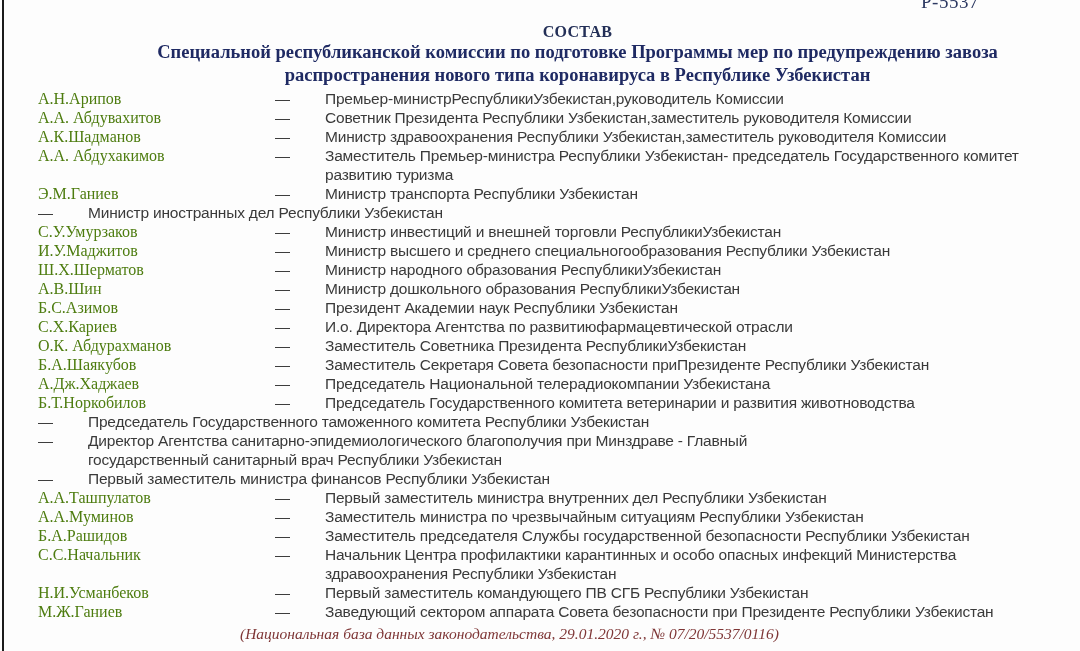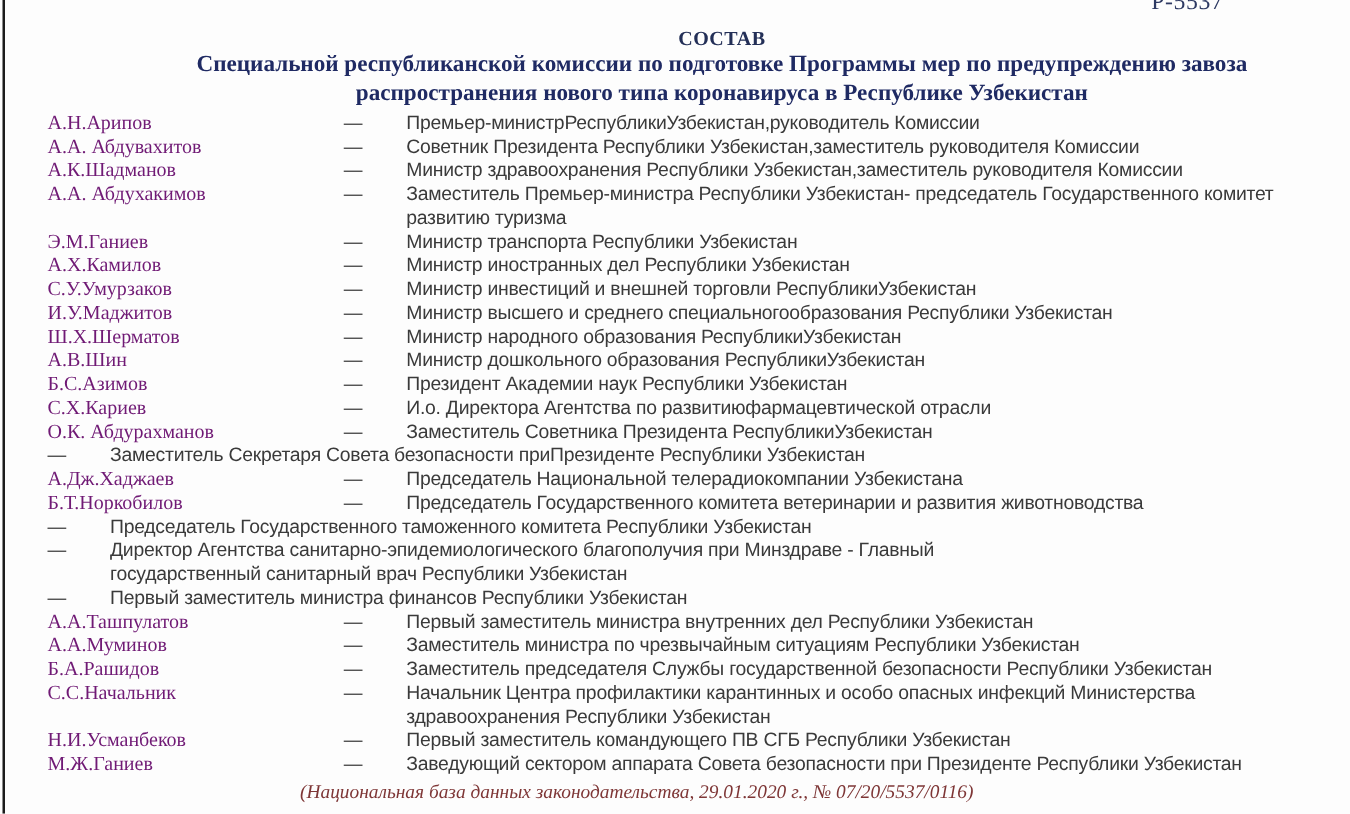--- a/index.html
+++ b/index.html
@@ -25,21 +25,21 @@
   }
   .title{
     text-align:center;font-weight:bold;color:#1f2a63;
     font-size:18.5px;line-height:23px;font-family:"Liberation Serif",serif;
   }
   .title .tline{white-space:nowrap;}
   .members{margin-top:2px;}
   .row{display:flex;align-items:flex-start;line-height:19px;padding-left:38px;}
   .row .name{
     flex:0 0 237px;white-space:nowrap;
-    font-family:"Liberation Serif",serif;font-size:16px;color:#701a75;
+    font-family:"Liberation Serif",serif;font-size:16px;color:#4d7c0f;
   }
   .row .dash{
     flex:0 0 50px;font-family:"Liberation Sans",sans-serif;
     font-size:15px;color:#3d3d3d;
   }
   .row .desc{
     flex:1 1 auto;font-family:"Liberation Sans",sans-serif;
     font-size:15.5px;color:#3a3a3a;letter-spacing:-0.2px;
   }
   .desc .desc-line{white-space:nowrap;}
@@ -96,21 +96,20 @@
         </div>
       </div>
       <div class="row">
         <span class="name">Э.М.Ганиев</span>
         <span class="dash">—</span>
         <div class="desc">
           <div class="desc-line">Министр транспорта Республики Узбекистан</div>
         </div>
       </div>
       <div class="row">
-        <span class="name">А.Х.Камилов</span>
         <span class="dash">—</span>
         <div class="desc">
           <div class="desc-line">Министр иностранных дел Республики Узбекистан</div>
         </div>
       </div>
       <div class="row">
         <span class="name">С.У.Умурзаков</span>
         <span class="dash">—</span>
         <div class="desc">
           <div class="desc-line">Министр инвестиций и внешней торговли РеспубликиУзбекистан</div>
@@ -152,20 +151,21 @@
         </div>
       </div>
       <div class="row">
         <span class="name">О.К. Абдурахманов</span>
         <span class="dash">—</span>
         <div class="desc">
           <div class="desc-line">Заместитель Советника Президента РеспубликиУзбекистан</div>
         </div>
       </div>
       <div class="row">
+        <span class="name">Б.А.Шаякубов</span>
         <span class="dash">—</span>
         <div class="desc">
           <div class="desc-line">Заместитель Секретаря Совета безопасности приПрезиденте Республики Узбекистан</div>
         </div>
       </div>
       <div class="row">
         <span class="name">А.Дж.Хаджаев</span>
         <span class="dash">—</span>
         <div class="desc">
           <div class="desc-line">Председатель Национальной телерадиокомпании Узбекистана</div>

